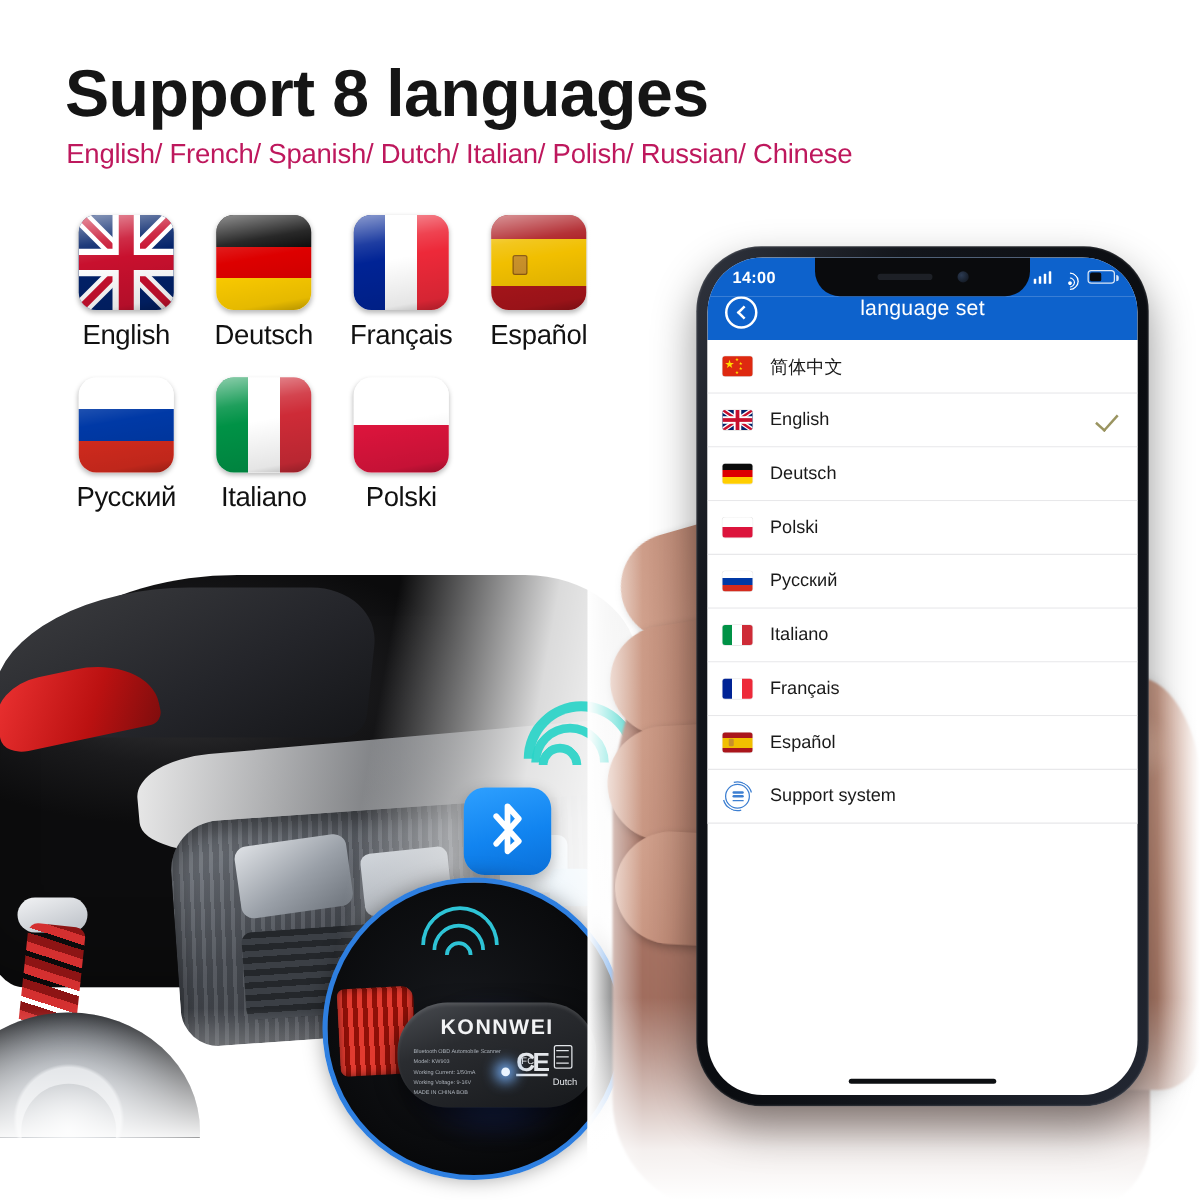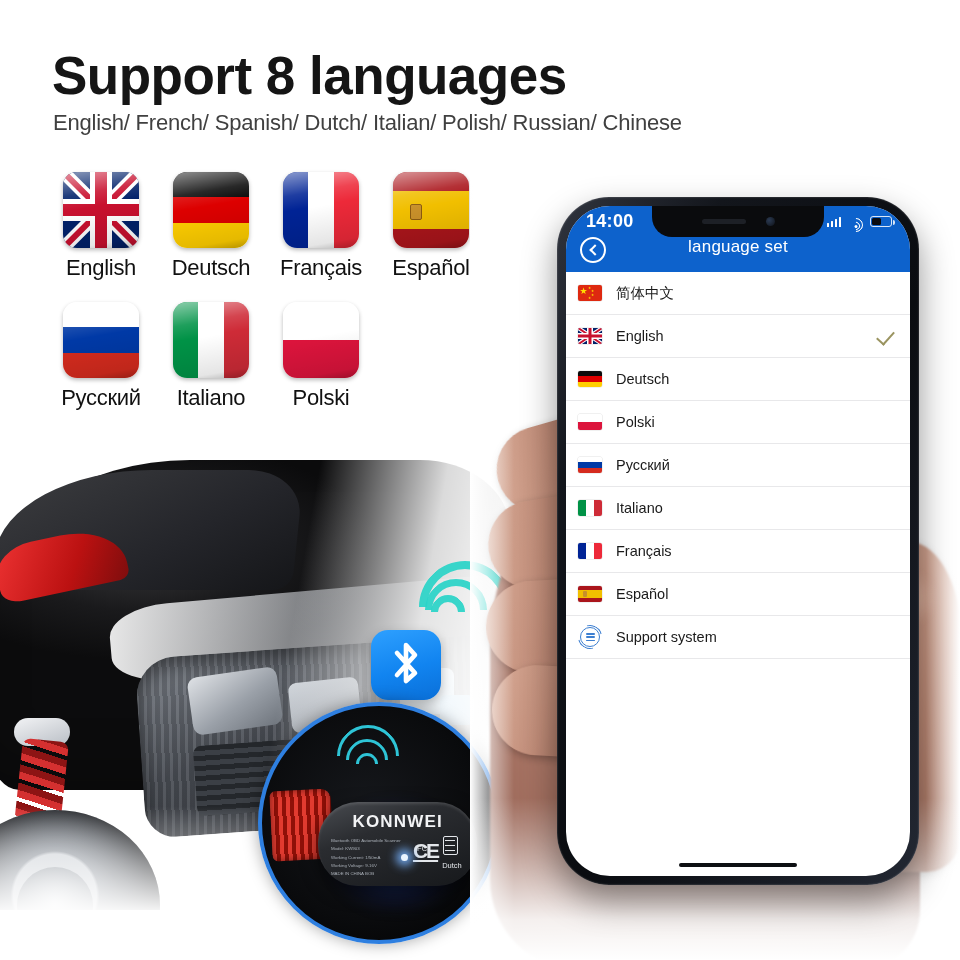--- a/index.html
+++ b/index.html
@@ -15,21 +15,21 @@
   .stage { position: relative; width: 960px; height: 960px; }
 
   
   .headline {
     position: absolute; left: 52px; top: 45px;
     font-size: 53px; font-weight: bold; color: #151515;
     letter-spacing: -0.5px; white-space: nowrap;
   }
   .subline {
     position: absolute; left: 53px; top: 110px;
-    font-size: 22px; font-weight: 400; color: #404040;
+    font-size: 22px; font-weight: 400; color: #be185d;
     white-space: nowrap; letter-spacing: -0.2px;
   }
 
   
   .flag-grid {
     position: absolute; left: 46px; top: 172px;
     width: 470px;
     display: grid;
     grid-template-columns: repeat(4, 110px);
     grid-template-rows: 130px 130px;
@@ -311,21 +311,21 @@
   .speaker { width:44px; height:5px; border-radius:3px; background:#1d2026; }
   .front-cam { width:9px; height:9px; border-radius:50%;
                background:radial-gradient(circle at 35% 35%,#2b3a52,#0e1218); }
 
   
   .statusbar {
     position:relative; height:31px; background:#0d62cc; z-index:5;
     display:flex; align-items:center; justify-content:space-between;
     padding:0 18px 0 20px; color:#fff;
   }
-  .sb-time { font-size:18px; font-weight:bold; letter-spacing:.3px; }
+  .sb-time { font-size:13px; font-weight:bold; letter-spacing:.3px; }
   .sb-right { display:flex; align-items:center; gap:7px; }
   .sig { display:flex; align-items:flex-end; gap:1.5px; height:10px; }
   .sig i { width:2.5px; background:#fff; border-radius:.5px; display:block; }
   .sig i:nth-child(1){ height:4px;} .sig i:nth-child(2){ height:6px;}
   .sig i:nth-child(3){ height:8px;} .sig i:nth-child(4){ height:10px;}
   .wifi { width:15px; height:11px; position:relative; }
   .wifi i { position:absolute; left:50%; transform:translateX(-50%) rotate(45deg);
             border:1.6px solid #fff; border-radius:50%;
             border-bottom-color:transparent; border-left-color:transparent; }
   .wifi i:nth-child(1){ width:14px; height:14px; top:2px; }

